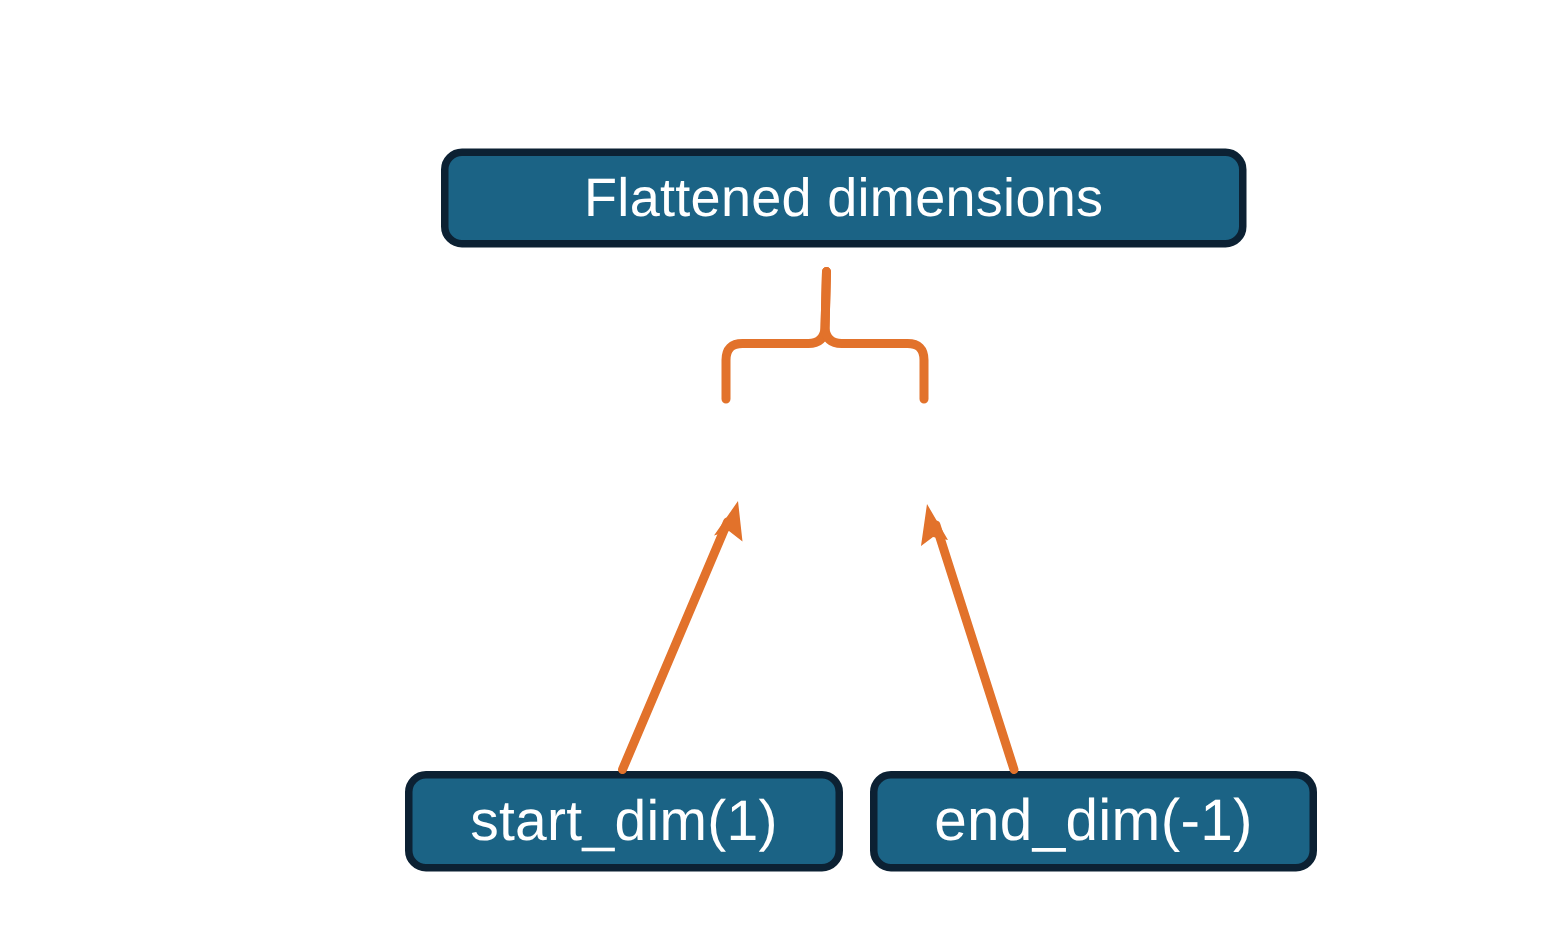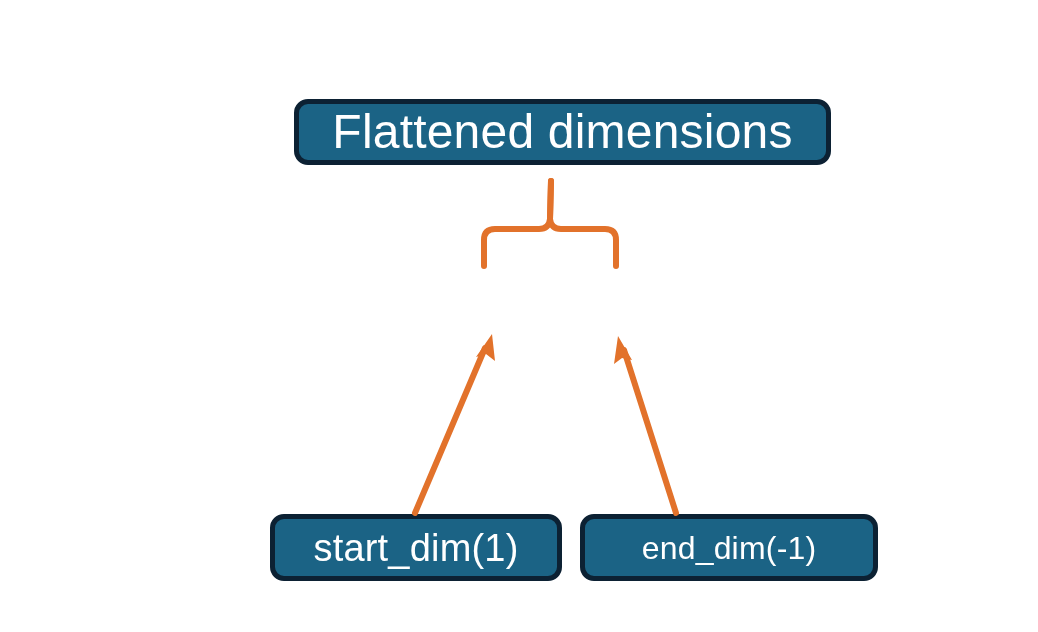--- a/index.html
+++ b/index.html
@@ -34,21 +34,21 @@
     z-index: 2;
   }
 
   
   #node-flattened {
     left: 294px;
     top: 99px;
     width: 537px;
     height: 66px;
     border-radius: 14px;
-    font-size: 48px;
+    font-size: 36px;
   }
 
   
   #node-shape {
     left: 178px;
     top: 215px;
     width: 700px;
     height: 161px;
     border-radius: 26px;
     font-size: 54px;
@@ -65,21 +65,21 @@
     height: 67px;
     border-radius: 14px;
     font-size: 38px;
   }
   #node-end-dim {
     left: 580px;
     top: 514px;
     width: 298px;
     height: 67px;
     border-radius: 14px;
-    font-size: 32px;
+    font-size: 39px;
   }
 
   
   #connectors {
     position: absolute;
     left: 0;
     top: 0;
     width: 1038px;
     height: 632px;
     z-index: 3;

